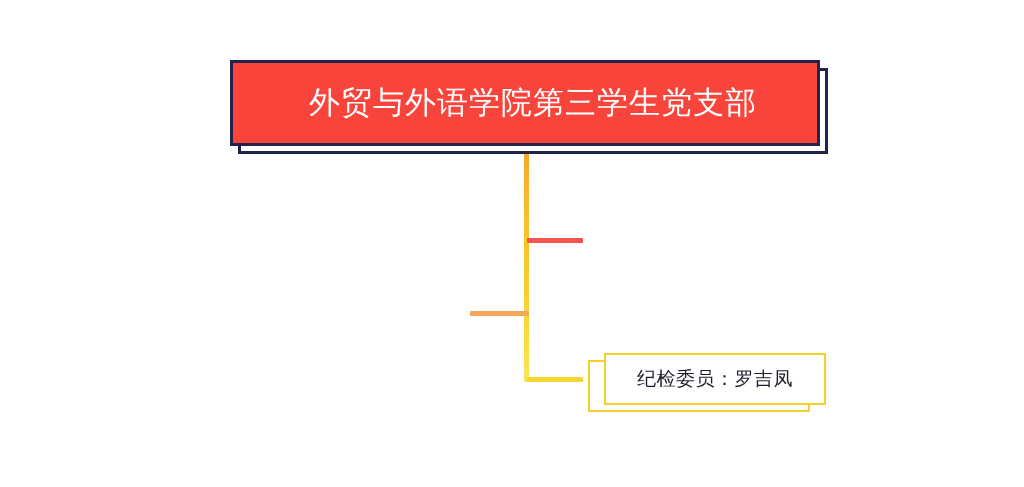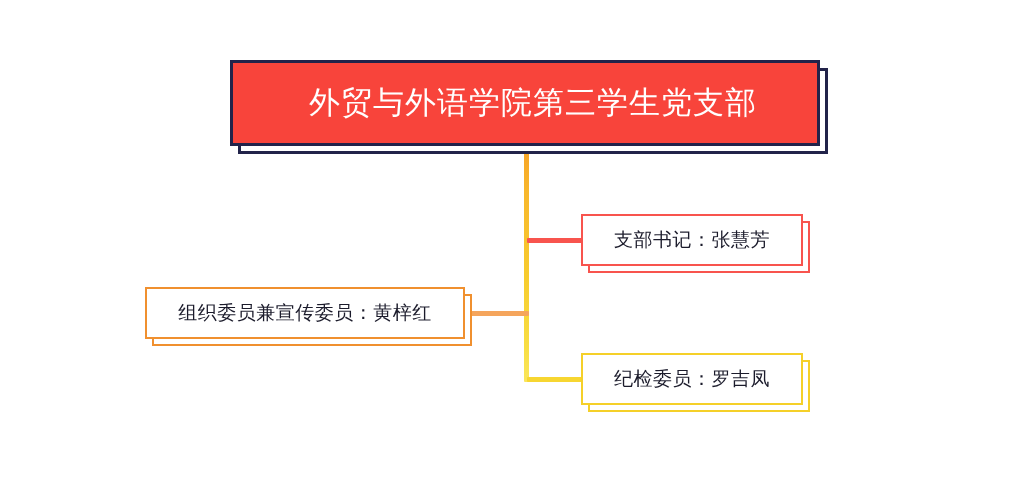--- a/index.html
+++ b/index.html
@@ -128,50 +128,38 @@
   #node-secretary .node-box    { border-color: #F8544E; }
 
   
   #node-organization { left: 145px; top: 287px; width: 320px; height: 52px; }
   #node-organization .node-shadow { border-color: #F0902F; }
   #node-organization .node-box    { border-color: #F0902F; }
 
   
   #node-discipline { left: 581px; top: 353px; width: 222px; height: 52px; }
   #node-discipline .node-shadow { border-color: #F5D029; }
-  #node-discipline .node-box    { border-color: #F5D029; }
+  #node-discipline .node-box    { border-color: #F5D029; margin-left: 23px; }
 </style>
 </head>
 <body>
 
 <div id="canvas">
 
   <div id="trunk" class="conn"></div>
   <div id="branch-red" class="conn"></div>
   <div id="branch-orange" class="conn"></div>
   <div id="branch-yellow" class="conn"></div>
 
   <div id="root-shadow"></div>
   <div id="root-node">
     <span class="node-label">外贸与外语学院第三学生党支部</span>
   </div>
 
-  <div class="node-wrap" id="node-secretary">
-    <div class="node-shadow"></div>
-    <div class="node-box">
-      <span class="node-label">支部书记：张慧芳</span>
-    </div>
-  </div>
 
-  <div class="node-wrap" id="node-organization">
-    <div class="node-shadow"></div>
-    <div class="node-box">
-      <span class="node-label">组织委员兼宣传委员：黄梓红</span>
-    </div>
-  </div>
 
   <div class="node-wrap" id="node-discipline">
     <div class="node-shadow"></div>
     <div class="node-box">
       <span class="node-label">纪检委员：罗吉凤</span>
     </div>
   </div>
 
 </div>
 

